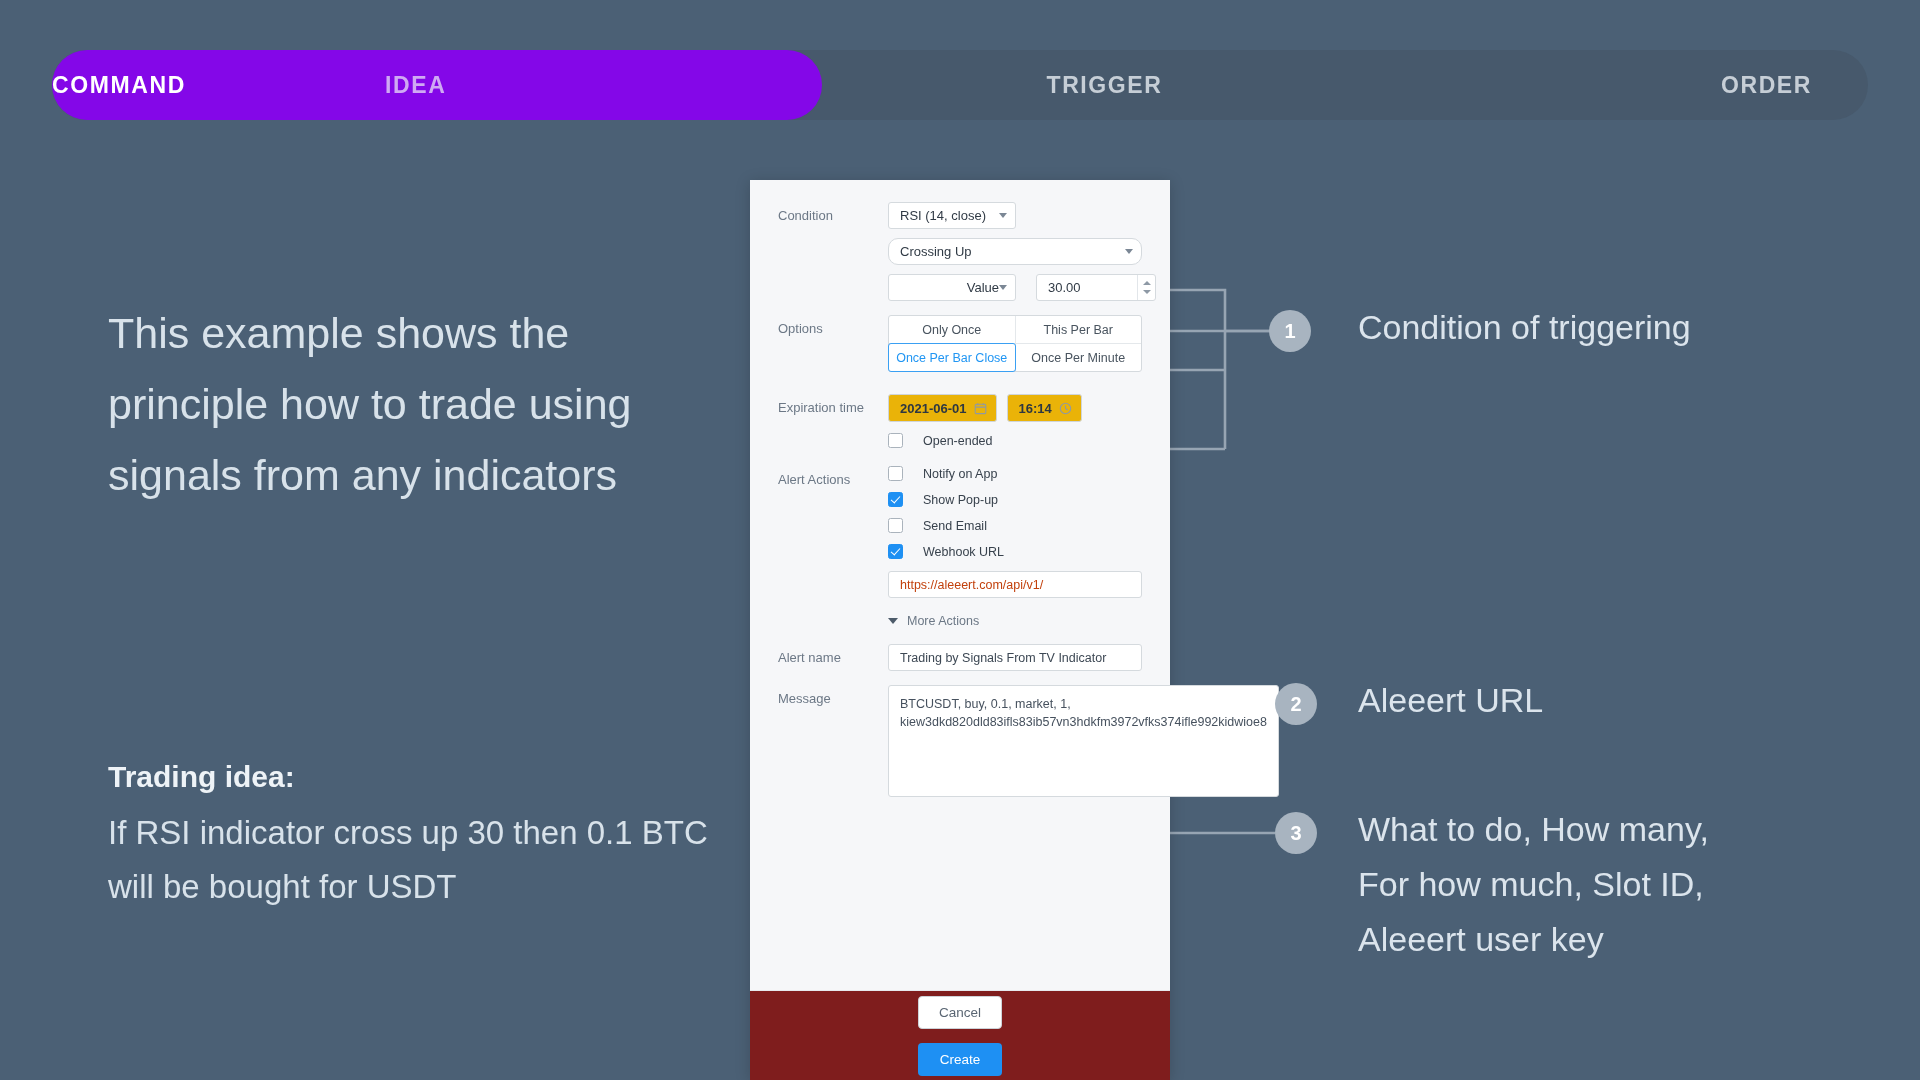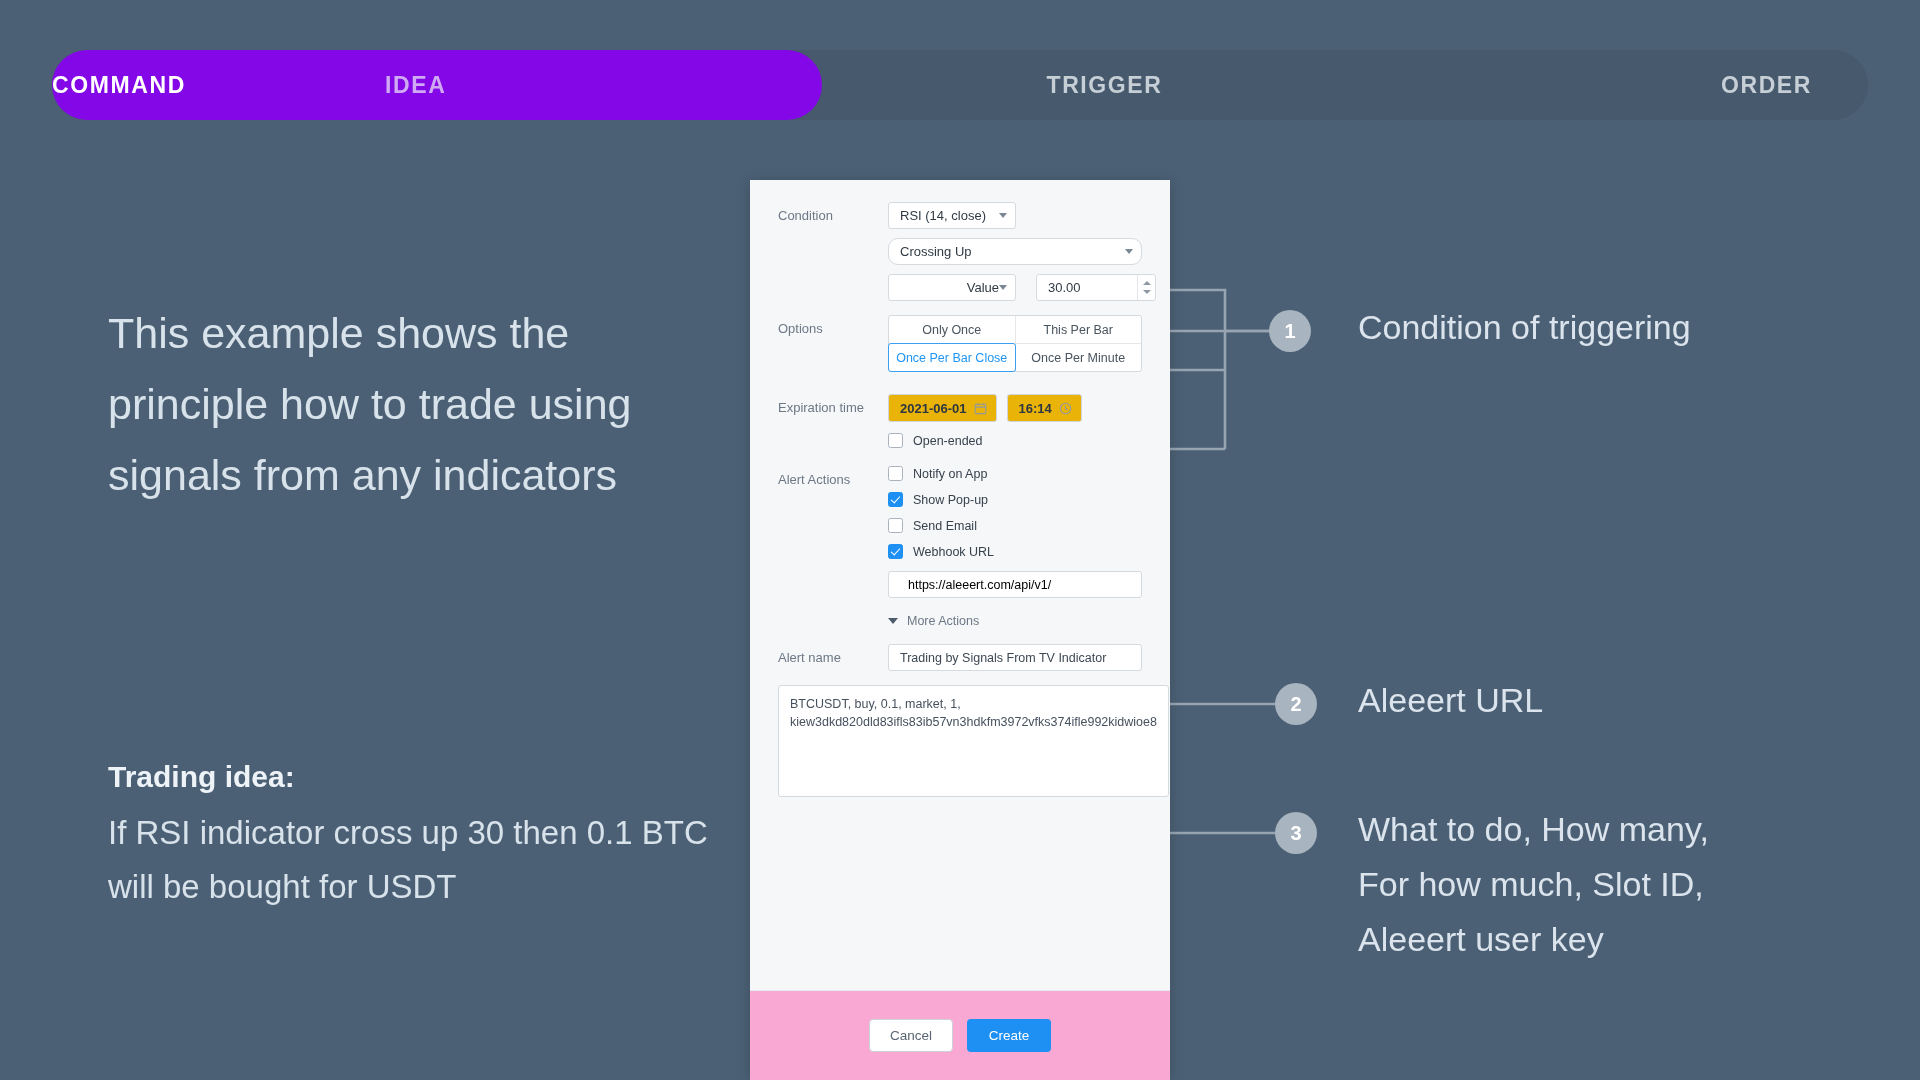--- a/index.html
+++ b/index.html
@@ -103,36 +103,36 @@
   }
 
   .dtrow{ display:flex; gap:10px; }
   .dt{
     height:28px; border:1px solid #cfd5da; background:#eab308; border-radius:3px;
     display:flex; align-items:center; gap:7px; padding:0 9px 0 11px;
     font-size:13px; font-weight:bold; color:#2d3742;
   }
   .ico{ width:13px; height:13px; color:#8e99a5; flex:none; }
 
-  .chk-line{ display:flex; align-items:flex-end; gap:10px; margin-top:11px; }
+  .chk-line{ display:flex; align-items:flex-end; gap:20px; margin-top:11px; }
   .box{
     width:15px; height:15px; border:1.6px solid #aab3bc; border-radius:2.5px;
     background:#fff; flex:none; position:relative;
   }
   .box.on{ background:#1e90f3; border-color:#1e90f3; }
   .box.on:after{
     content:""; position:absolute; left:4px; top:1px; width:4px; height:8px;
     border:solid #fff; border-width:0 1.8px 1.8px 0; transform:rotate(42deg);
   }
   .chk-label{ font-size:12.5px; color:#38424d; }
 
   .urlbox{
     margin-top:12px; height:27px; width:100%; border:1px solid #d5dade;
     background:#fff; border-radius:3px; display:flex; align-items:center;
-    padding-left:19px; font-size:12.5px; color:#000000;
+    padding-left:11px; font-size:12.5px; color:#c2410c;
   }
   .more{
     margin-top:16px; display:flex; align-items:center; gap:9px;
     font-size:12.5px; color:#6c7886;
   }
   .chev{ width:0;height:0;border-left:5px solid transparent;border-right:5px solid transparent;border-top:6px solid #4d5b6a; }
 
   .txtbox{
     width:100%; border:1px solid #d5dade; background:#fff; border-radius:3px;
     font-size:12.5px; color:#46515e; padding:9px 11px; line-height:18px;
@@ -140,21 +140,21 @@
   }
   .namebox{
     height:27px; width:100%; border:1px solid #d5dade; background:#fff;
     border-radius:3px; display:flex; align-items:center; padding-left:11px;
     font-size:12.5px; color:#3d4854;
   }
 
   .dlg-foot{
     position:absolute; left:0; right:0; bottom:0; height:90px;
     border-top:1px solid #e6e9ed; display:flex; align-items:center;
-    justify-content:center; gap:14px; background:#f9a8d4;
+    justify-content:center; gap:14px; background:#7f1d1d;flex-direction:column;
   }
   .btn{
     height:33px; min-width:84px; border-radius:4px; display:flex;
     align-items:center; justify-content:center; font-size:13.5px; cursor:pointer;
   }
   .btn.cancel{ border:1px solid #ccd2d8; background:#fff; color:#5a6673; }
   .btn.create{ background:#1e90f3; color:#fff; }
 
   
   .conn{ position:absolute; left:0; top:0; width:1920px; height:1080px; pointer-events:none; }
@@ -332,20 +332,21 @@
     <div class="row" style="margin-top:16px">
       <div class="row-label">Alert name</div>
       <div class="row-ctrl">
         <div class="namebox">
           <span>Trading by Signals From TV Indicator</span>
         </div>
       </div>
     </div>
 
     <div class="row" style="margin-top:14px">
+      <div class="row-label">Message</div>
       <div class="row-ctrl">
         <div class="txtbox">BTCUSDT, buy, 0.1, market, 1, kiew3dkd820dld83ifls83ib57vn3hdkfm3972vfks374ifle992kidwioe8</div>
       </div>
     </div>
 
   </div>
 
   <div class="dlg-foot">
     <div class="btn cancel">Cancel</div>
     <div class="btn create">Create</div>

